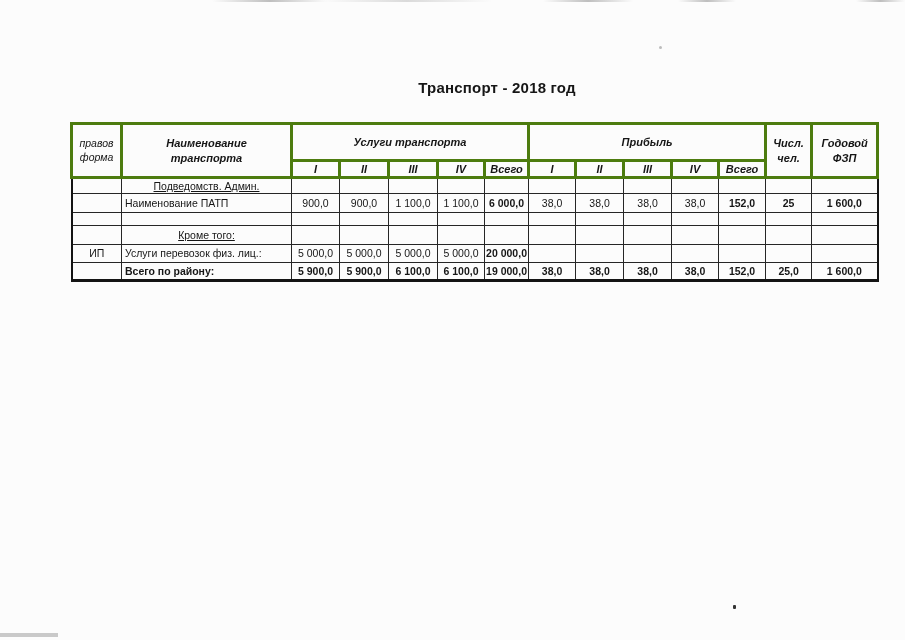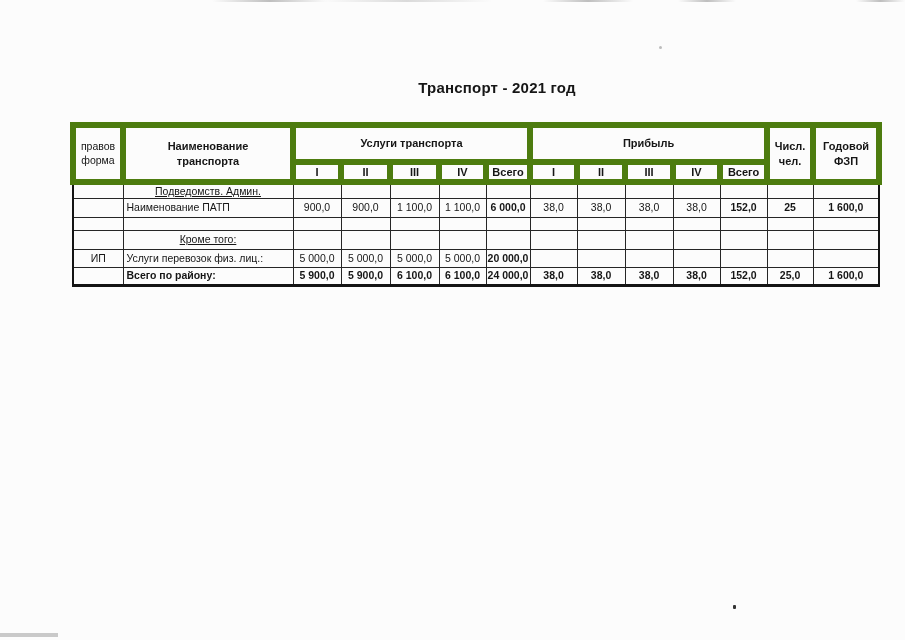--- a/index.html
+++ b/index.html
@@ -15,22 +15,23 @@
     position:absolute;left:70px;top:102px;width:804px;text-align:right;
     font-style:italic;font-size:12.5px;
   }
   table.doc{
     position:absolute;left:70px;top:122px;width:806px;
     border-collapse:collapse;table-layout:fixed;
     border:2px solid #141414;border-bottom-width:3px;
   }
   th,td{padding:0;vertical-align:middle;overflow:hidden;}
   thead th{
-    border:6px solid #4d7c0f;font-size:11px;font-weight:bold;line-height:1.3;
+    border:3px solid #4d7c0f;font-size:11px;font-weight:bold;line-height:1.3;
     text-align:center;
+    font-style:italic;
   }
   thead th.th-reg{font-weight:normal;font-size:10.5px;}
   tbody td{
     border:1px solid #262626;font-size:10.5px;text-align:center;white-space:nowrap;line-height:1.1;
   }
   td.name{text-align:left;padding-left:3px;}
   .pre{white-space:pre-line;}
   .u{text-decoration:underline;text-align:center;}
   .b{font-weight:bold;}
   tr.ha{height:37px;} tr.hb{height:16px;}
@@ -45,21 +46,21 @@
   .s5{left:856px;width:49px;}
   .speck-a{position:absolute;left:733px;top:605px;width:3px;height:4px;background:#343434;border-radius:1px;}
   .speck-b{position:absolute;left:659px;top:46px;width:3px;height:3px;background:rgba(110,110,110,.45);border-radius:50%;}
   .smudge-bl{position:absolute;left:0;top:633px;width:58px;height:4px;background:rgba(140,140,140,.45);}
 </style>
 </head>
 <body>
 
 <div class="page">
 
-  <div class="doc-title">Транспорт - 2021 год</div>
+  <div class="doc-title">Транспорт - 2018 год</div>
 
   <table class="doc">
     <colgroup>
       <col style="width:50px">
         <col style="width:170px">
       <col style="width:48px">
         <col style="width:49px">
         <col style="width:49px">
         <col style="width:47px">
         <col style="width:44px">
@@ -178,21 +179,21 @@
           <td></td>
         <td></td>
       </tr>
       <tr class="r5">
         <td></td>
         <td class="name b">Всего по району:</td>
         <td class="b">5 900,0</td>
         <td class="b">5 900,0</td>
         <td class="b">6 100,0</td>
         <td class="b">6 100,0</td>
-        <td class="b">24 000,0</td>
+        <td class="b">19 000,0</td>
         <td class="b">38,0</td>
         <td class="b">38,0</td>
         <td class="b">38,0</td>
         <td class="b">38,0</td>
         <td class="b">152,0</td>
         <td class="b">25,0</td>
         <td class="b">1 600,0</td>
       </tr>
     </tbody>
   </table>

